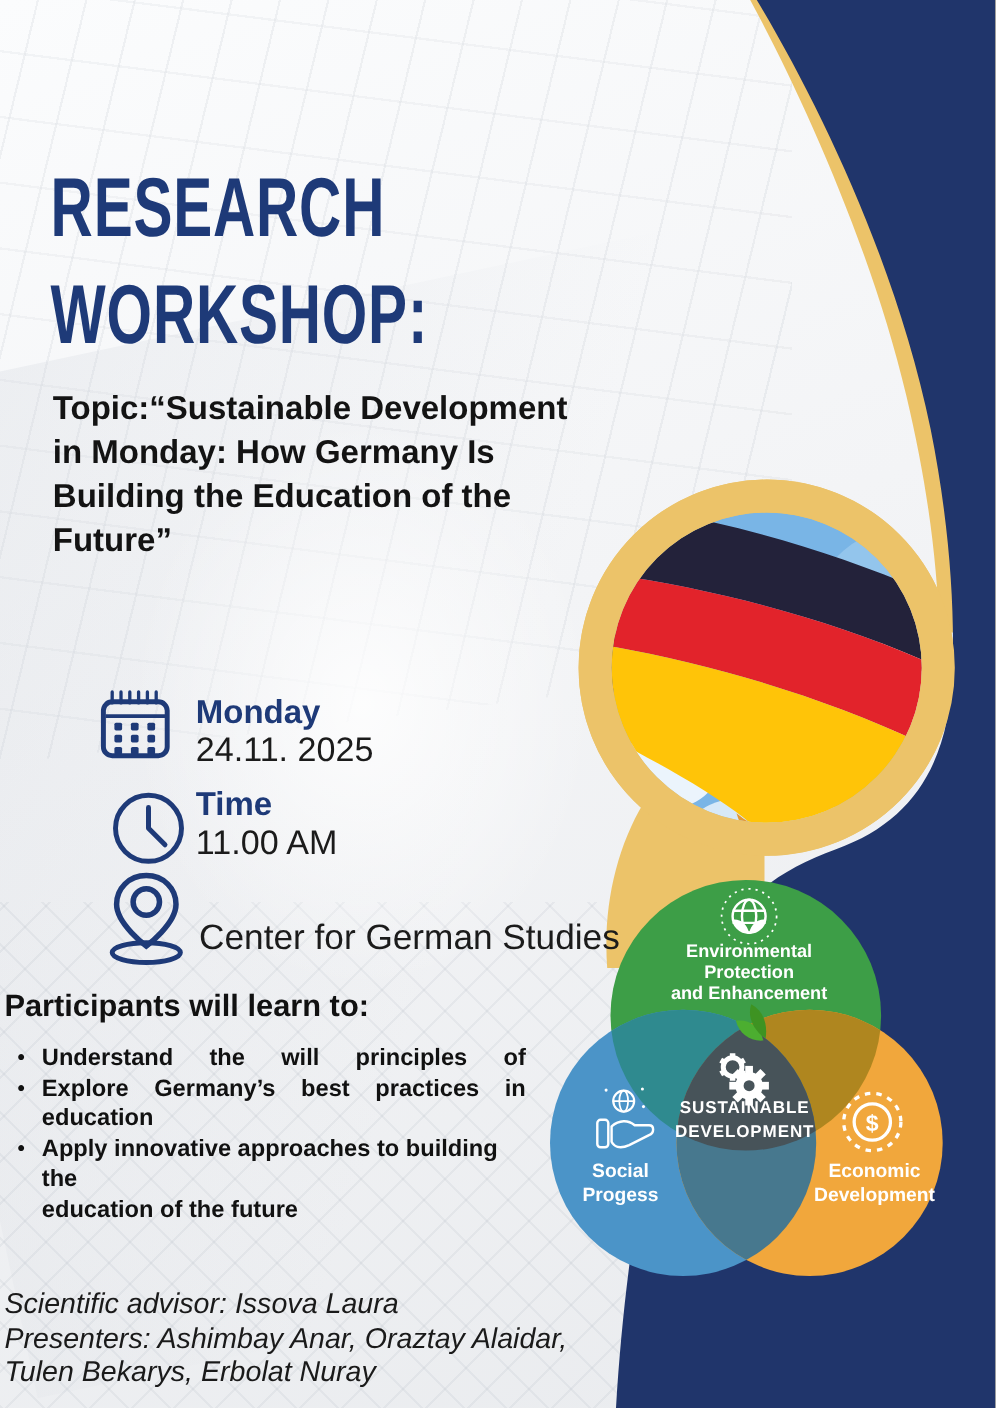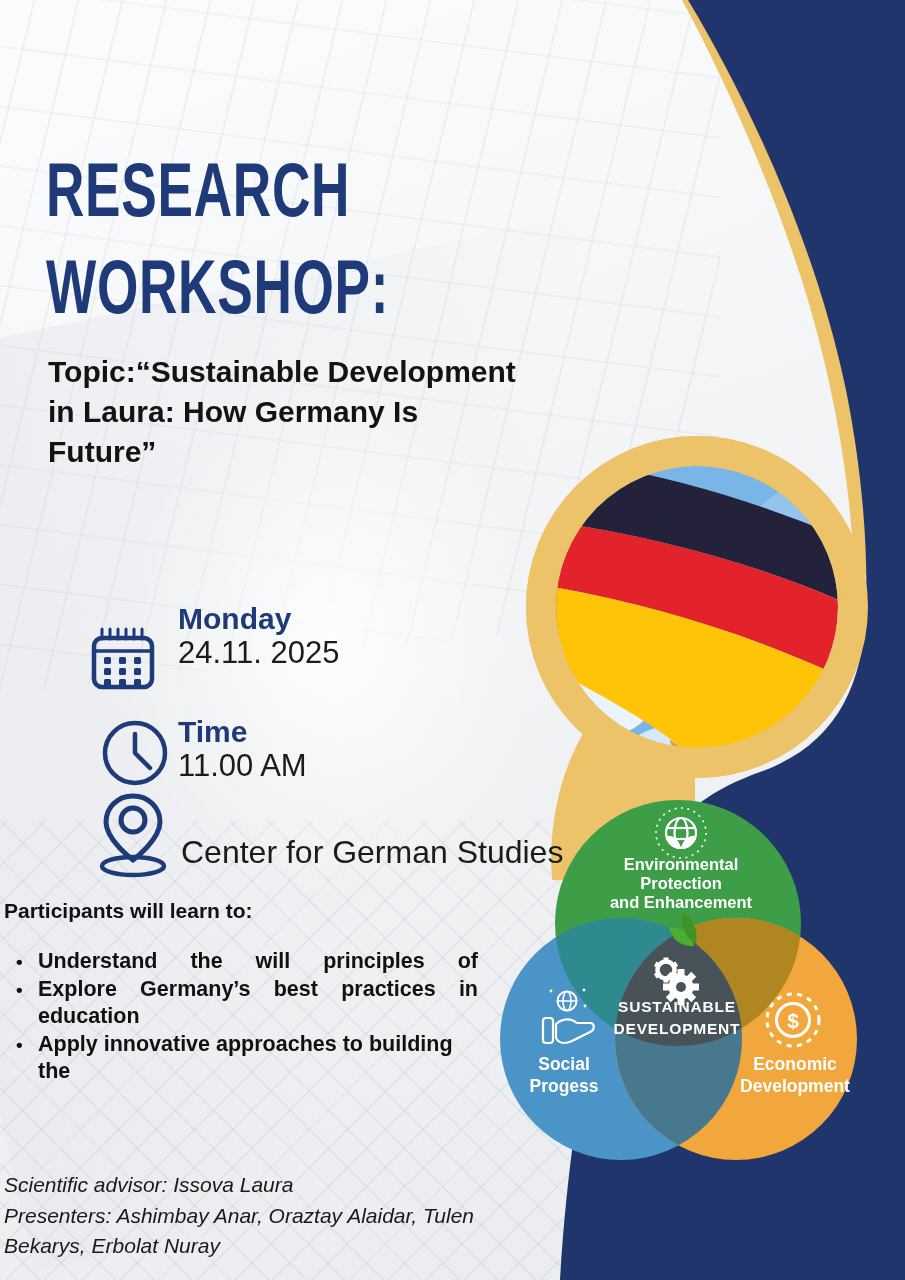--- a/index.html
+++ b/index.html
@@ -27,28 +27,28 @@
   
   svg.art{position:absolute;left:0;top:0;}
   
   .title-line{position:absolute;left:46px;color:#1E3A78;font-weight:700;font-size:76px;
     line-height:1;letter-spacing:1px;transform:scaleX(.70);transform-origin:left top;white-space:nowrap;}
   .topic{position:absolute;left:48px;top:352px;color:#131313;font-weight:700;
     font-size:30px;line-height:40px;}
   .sched-label{color:#1E3A78;font-weight:700;font-size:30px;line-height:32px;}
   .sched-value{color:#1b1b1b;font-weight:400;font-size:31px;line-height:36px;}
   .venue{position:absolute;left:181px;top:834px;color:#1b1b1b;font-size:32px;}
-  .learn-heading{position:absolute;left:4px;top:899px;font-size:21px;font-weight:700;color:#111;}
+  .learn-heading{position:absolute;left:4px;top:899px;font-size:28px;font-weight:700;color:#111;}
   .learn-list{position:absolute;left:14px;top:948px;width:464px;margin:0;padding:0;list-style:none;}
   .learn-list li{position:relative;padding-left:24px;font-size:21.5px;font-weight:700;
     color:#111;line-height:27.5px;}
   .learn-list li .dot{position:absolute;left:2px;top:0;font-size:19px;}
   .line-just{text-align:justify;text-align-last:justify;}
   .credits{position:absolute;left:4px;top:1170px;width:535px;font-style:italic;
-    font-size:21px;line-height:30.5px;color:#1a1a1a;}
+    font-size:26px;line-height:30.5px;color:#1a1a1a;}
   .icon-abs{position:absolute;}
 </style>
 </head>
 <body>
 
 <div class="poster">
 
   <div class="bg-base"></div>
   <div class="bg-lines-top"></div>
   <div class="bg-swath"></div>
@@ -182,21 +182,22 @@
         <text x="677" y="1034" font-size="15.5" letter-spacing="0.8">DEVELOPMENT</text>
       </g>
     </g>
   </svg>
 
   <div class="title-line" style="top:152px">RESEARCH</div>
   <div class="title-line" style="top:249px">WORKSHOP:</div>
 
   <div class="topic">
     <div>Topic:“Sustainable Development</div>
-    <div>in Laura: How Germany Is</div>
+    <div>in Monday: How Germany Is</div>
+    <div>Building the Education of the</div>
     <div>Future”</div>
   </div>
 
   <svg class="icon-abs" style="left:90px;top:626px" width="66" height="66" viewBox="0 0 66 66" fill="none" stroke="#1E3A78">
     <rect x="4" y="12" width="58" height="49" rx="8" stroke-width="4.5"></rect>
     <line x1="6" y1="25" x2="60" y2="25" stroke-width="3.5"></line>
     <g stroke-width="3" stroke-linecap="round">
       <line x1="12" y1="3" x2="12" y2="13"></line>
         <line x1="20" y1="3" x2="20" y2="13"></line>
       <line x1="28" y1="3" x2="28" y2="13"></line>
@@ -221,21 +222,21 @@
     <circle cx="35" cy="35" r="30" stroke-width="4.5"></circle>
     <path d="M35,16 L35,35 L50,50" stroke-width="4.5" stroke-linecap="round" stroke-linejoin="round"></path>
   </svg>
 
   <svg class="icon-abs" style="left:94px;top:790px" width="78" height="88" viewBox="0 0 78 88" fill="none" stroke="#1E3A78">
     <ellipse cx="39" cy="76" rx="31" ry="9" stroke-width="4.5"></ellipse>
     <path d="M39,6 C23,6 12,18 12,32 C12,50 39,70 39,70 C39,70 66,50 66,32 C66,18 55,6 39,6 Z" stroke-width="5" fill="#fff" fill-opacity="0.0"></path>
     <circle cx="39" cy="30" r="12" stroke-width="5"></circle>
   </svg>
 
-  <div class="icon-abs" style="left:178px;top:603px">
+  <div class="icon-abs" style="left:178px;top:632px">
     <div class="sched-label">Monday</div>
     <div class="sched-value">24.11. 2025</div>
   </div>
   <div class="icon-abs" style="left:178px;top:716px">
     <div class="sched-label">Time</div>
     <div class="sched-value">11.00 AM</div>
   </div>
   <div class="venue">Center for German Studies</div>
 
   <div class="learn-heading">Participants will learn to:</div>
@@ -245,20 +246,21 @@
       <div class="line-just">Understand the will principles of</div>
     </li>
     <li>
       <span class="dot">•</span>
       <div class="line-just">Explore Germany’s best practices in</div>
       <div>education</div>
     </li>
     <li>
       <span class="dot">•</span>
       <div>Apply innovative approaches to building the</div>
+      <div>education of the future</div>
     </li>
   </ul>
 
   <div class="credits">
     <div>Scientific advisor: Issova Laura</div>
     <div>Presenters: Ashimbay Anar, Oraztay Alaidar, Tulen Bekarys, Erbolat Nuray</div>
   </div>
 
 </div>
 

